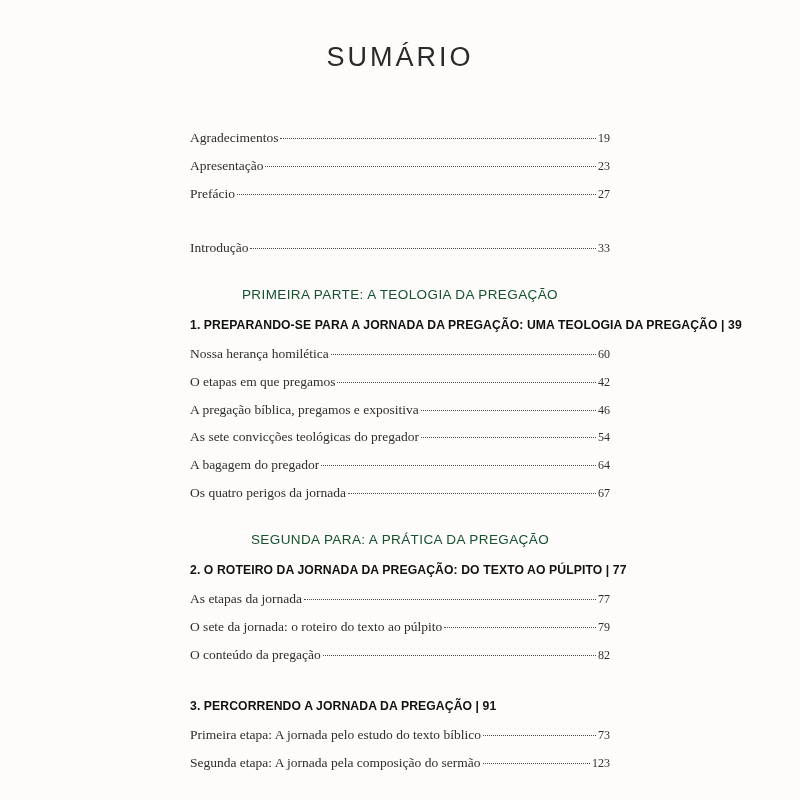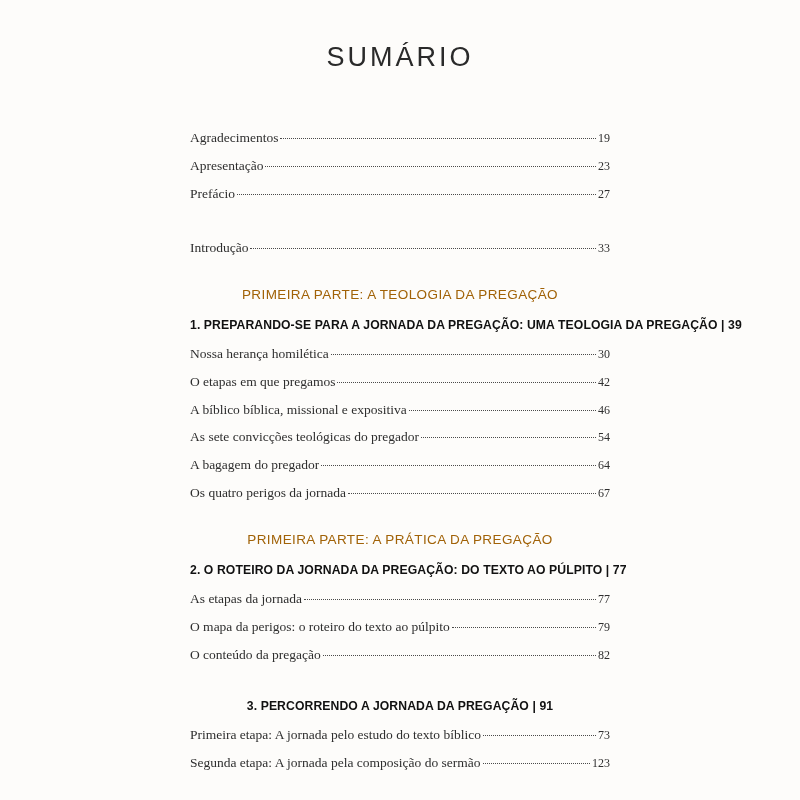--- a/index.html
+++ b/index.html
@@ -70,35 +70,34 @@
     font-size: 12px;
     color: #2e2e2e;
   }
   .gap-lg { height: 26px; }
 
   .part-heading {
     text-align: center;
     font-family: "Liberation Sans", sans-serif;
     font-size: 13.5px;
     letter-spacing: 0.4px;
-    color: #a16207;
+    color: #14532d;
     margin: 28px 0 16px 0;
     font-weight: 400;
   }
   .chapter-heading {
     font-family: "Liberation Sans", sans-serif;
     font-size: 12.2px;
     letter-spacing: 0.1px;
     color: #111111;
     margin: 0 0 12px 0;
     font-weight: 700;
     white-space: nowrap;
   }
   .chapter-heading.centered {
-    text-align: center;
   }
   .section {
     margin-bottom: 0;
   }
 </style>
 </head>
 <body>
 
 <div class="page">
   <div class="page-inner">
@@ -133,29 +132,29 @@
 
     <div class="section">
       <div class="part-heading">PRIMEIRA PARTE: A TEOLOGIA DA PREGAÇÃO</div>
 
       <div class="chapter-heading">1. PREPARANDO-SE PARA A JORNADA DA PREGAÇÃO: UMA TEOLOGIA DA PREGAÇÃO | 39</div>
 
       <div>
         <div class="entry">
           <span class="label">Nossa herança homilética</span>
           <span class="dots"></span>
-          <span class="page-num">30</span>
+          <span class="page-num">60</span>
         </div>
         <div class="entry">
           <span class="label">O etapas em que pregamos</span>
           <span class="dots"></span>
           <span class="page-num">42</span>
         </div>
         <div class="entry">
-          <span class="label">A bíblico bíblica, missional e expositiva</span>
+          <span class="label">A pregação bíblica, pregamos e expositiva</span>
           <span class="dots"></span>
           <span class="page-num">46</span>
         </div>
         <div class="entry">
           <span class="label">As sete convicções teológicas do pregador</span>
           <span class="dots"></span>
           <span class="page-num">54</span>
         </div>
         <div class="entry">
           <span class="label">A bagagem do pregador</span>
@@ -164,32 +163,32 @@
         </div>
         <div class="entry">
           <span class="label">Os quatro perigos da jornada</span>
           <span class="dots"></span>
           <span class="page-num">67</span>
         </div>
       </div>
     </div>
 
     <div class="section">
-      <div class="part-heading">PRIMEIRA PARTE: A PRÁTICA DA PREGAÇÃO</div>
+      <div class="part-heading">SEGUNDA PARA: A PRÁTICA DA PREGAÇÃO</div>
 
       <div class="chapter-heading centered">2. O ROTEIRO DA JORNADA DA PREGAÇÃO: DO TEXTO AO PÚLPITO | 77</div>
 
       <div>
         <div class="entry">
           <span class="label">As etapas da jornada</span>
           <span class="dots"></span>
           <span class="page-num">77</span>
         </div>
         <div class="entry">
-          <span class="label">O mapa da perigos: o roteiro do texto ao púlpito</span>
+          <span class="label">O sete da jornada: o roteiro do texto ao púlpito</span>
           <span class="dots"></span>
           <span class="page-num">79</span>
         </div>
         <div class="entry">
           <span class="label">O conteúdo da pregação</span>
           <span class="dots"></span>
           <span class="page-num">82</span>
         </div>
       </div>
 

